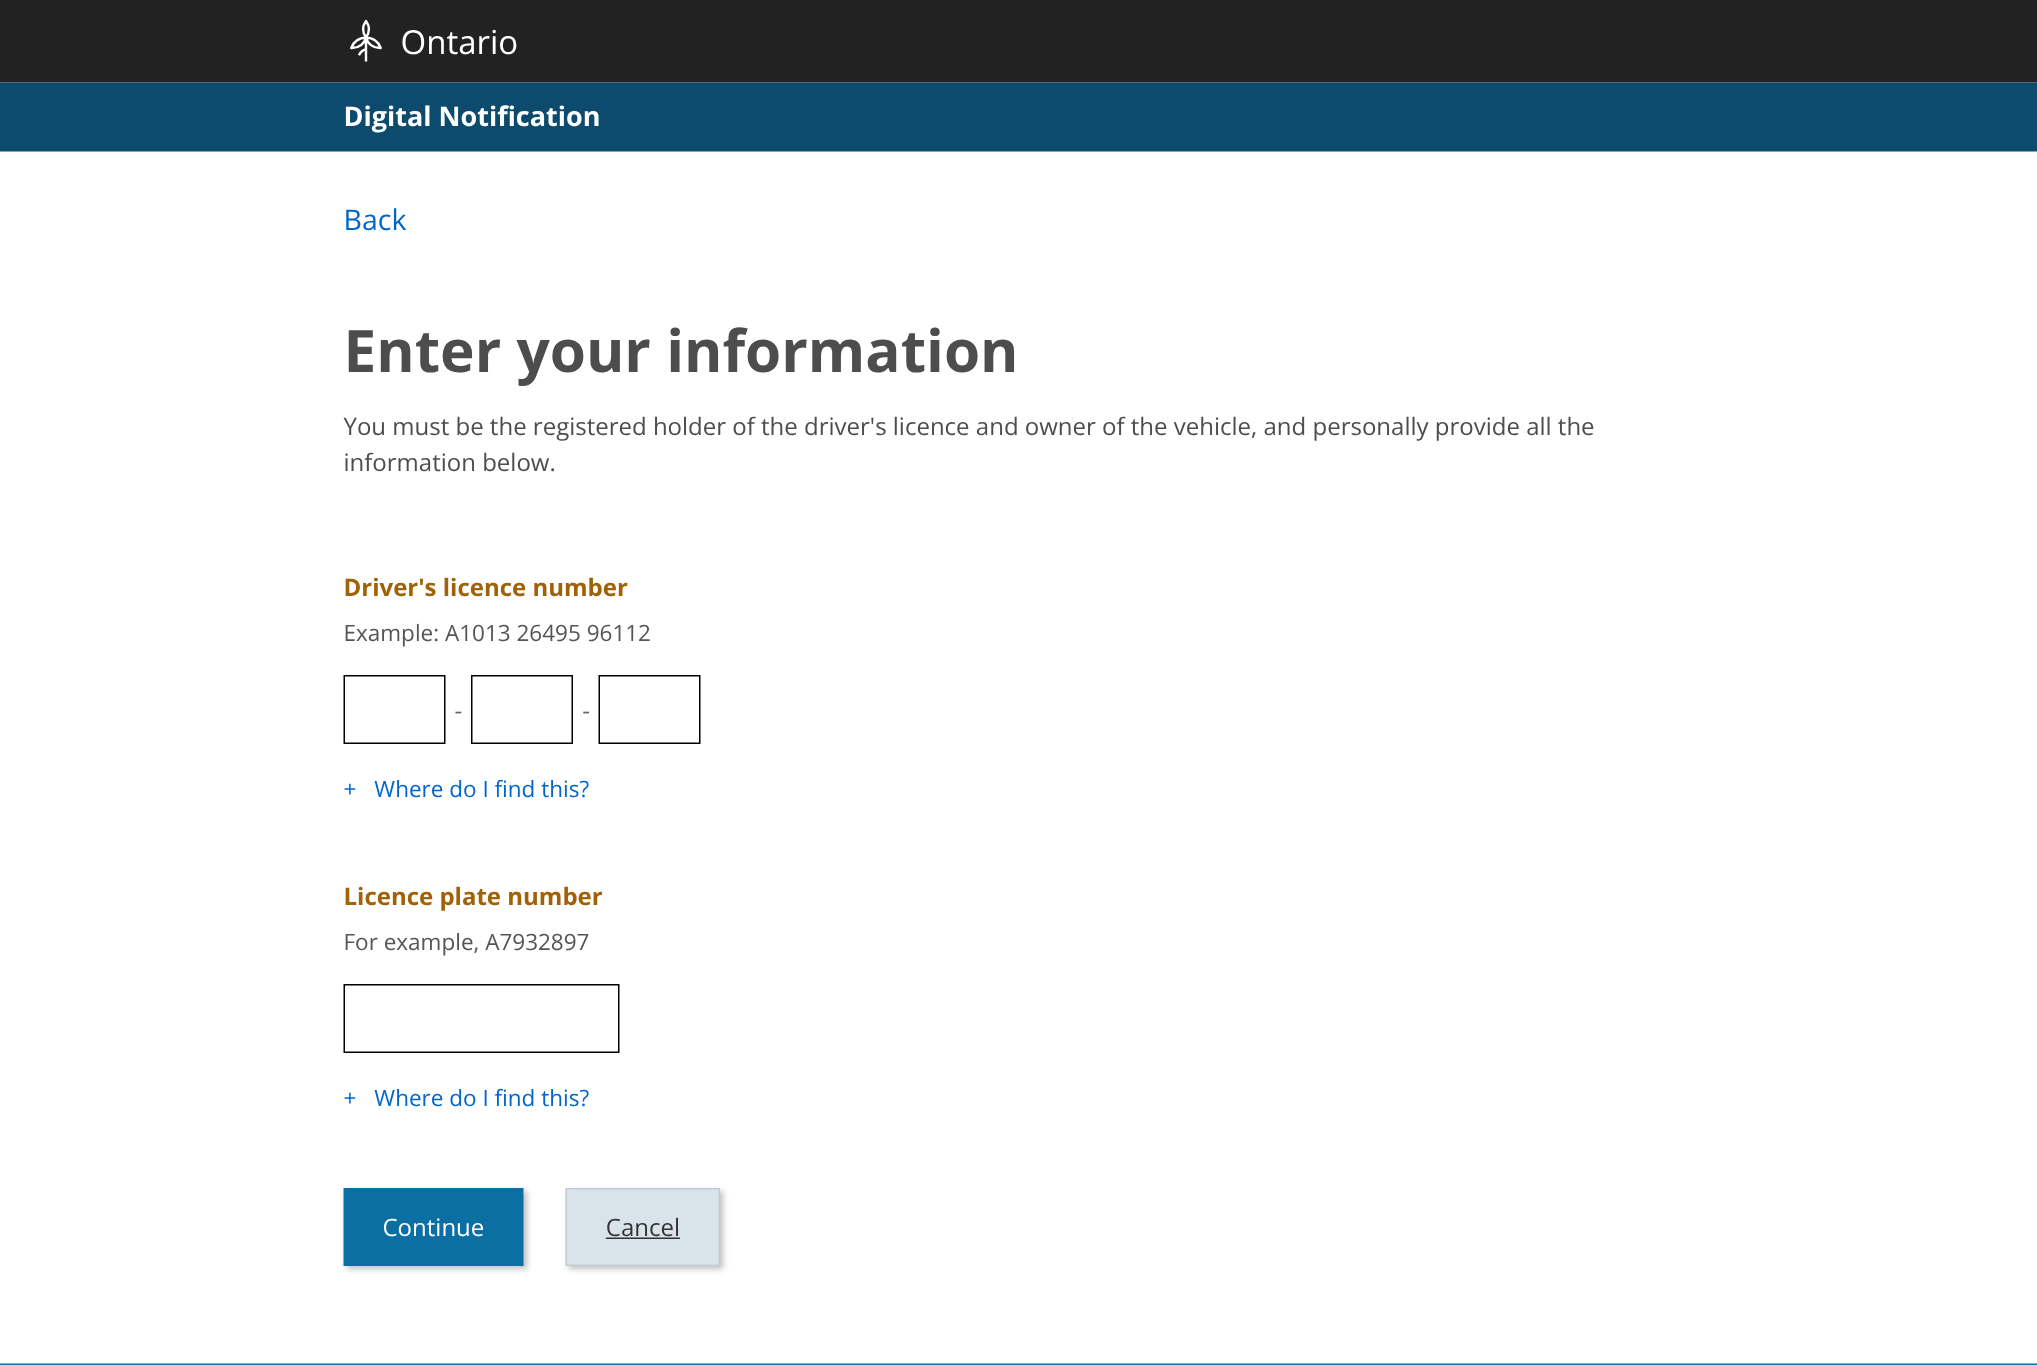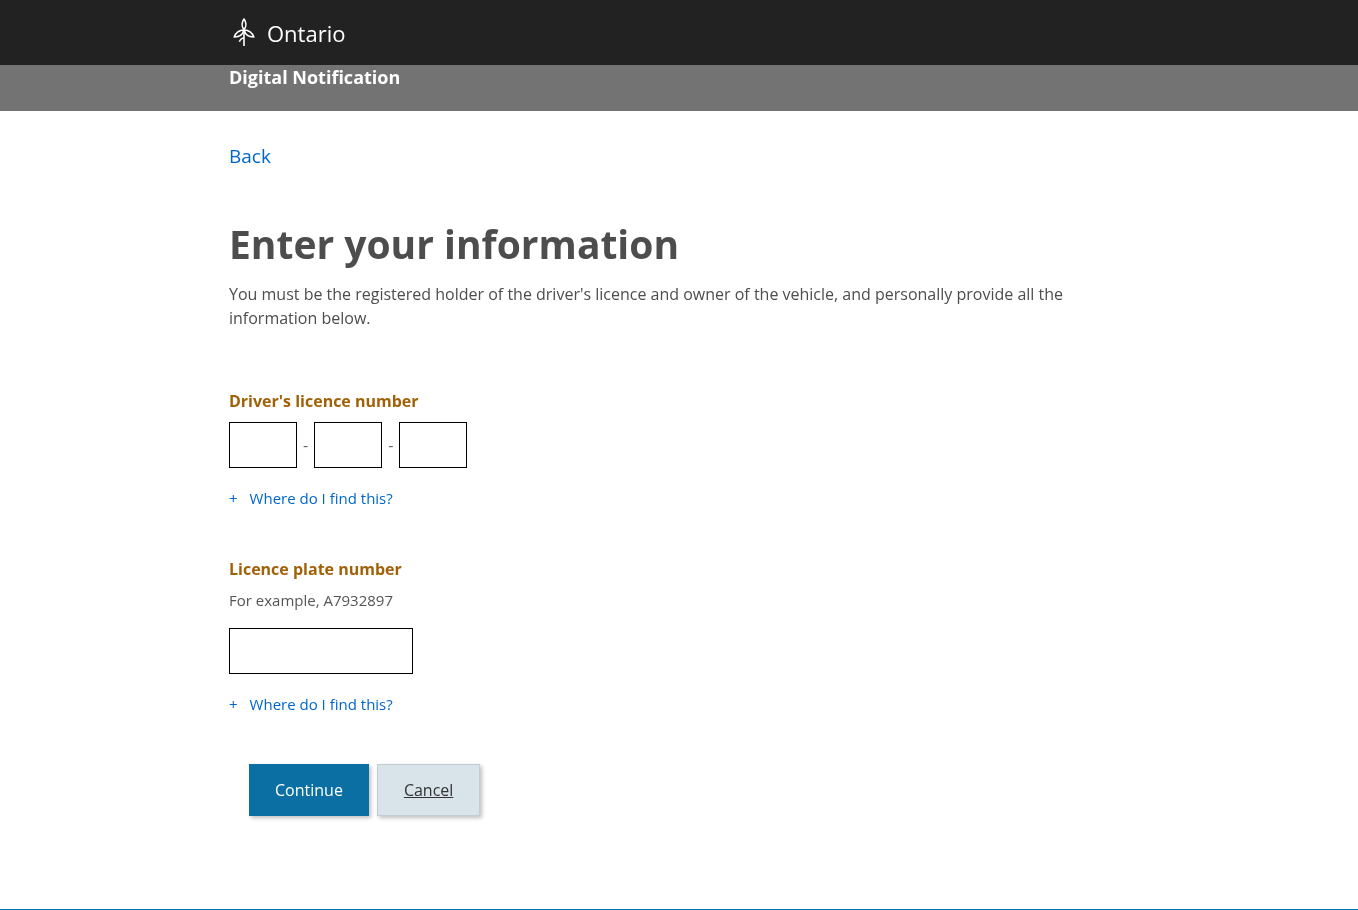--- a/index.html
+++ b/index.html
@@ -7,28 +7,29 @@
       padding: 0;
       box-sizing: border-box;
     }
     body {
       font-family: "Open Sans", -apple-system, BlinkMacSystemFont, "Segoe UI", Arial, sans-serif;
       color: #333;
       background: #fff;
     }
     .header-top {
       background: #222222;
-      height: 65px;
+      height: 55px;
       display: flex;
       align-items: center;
     }
     .header-sub {
-      background: #737373;
+      background: #0c4a6e;
       height: 46px;
       display: flex;
+      align-items: center;
     }
     .container {
       max-width: 940px;
       margin: 0 auto;
       padding: 0 20px;
       width: 100%;
     }
     .logo-row {
       display: flex;
       align-items: center;
@@ -116,23 +117,22 @@
       color: #0066cc;
       font-size: 15px;
       cursor: pointer;
     }
     .help-plus {
       color: #0066cc;
       font-weight: 400;
     }
     .buttons {
       display: flex;
-      gap: 8px;
+      gap: 28px;
       margin-top: 10px;
-      margin-left: 20px;
     }
     .btn {
       padding: 14px 26px;
       font-size: 16px;
       border: none;
       cursor: pointer;
       box-shadow: 2px 2px 4px rgba(0,0,0,0.25);
       font-family: inherit;
     }
     .btn-primary {
@@ -183,20 +183,21 @@
 
 <div class="main">
   <div class="container">
     <a class="back-link">Back</a>
 
     <h1 class="page-title">Enter your information</h1>
     <p class="page-desc">You must be the registered holder of the driver's licence and owner of the vehicle, and personally provide all the information below.</p>
 
     <div class="field-group">
       <label class="field-label">Driver's licence number</label>
+      <div class="field-example">Example: A1013 26495 96112</div>
       <div class="dln-inputs">
         <input type="text" class="dln-part" value="" style="">
         <span class="dln-sep">-</span>
         <input type="text" class="dln-part" value="" style="">
         <span class="dln-sep">-</span>
         <input type="text" class="dln-part" value="" style="">
       </div>
       <div class="help-link">
         <span class="help-plus">+</span>
         <span>Where do I find this?</span>

